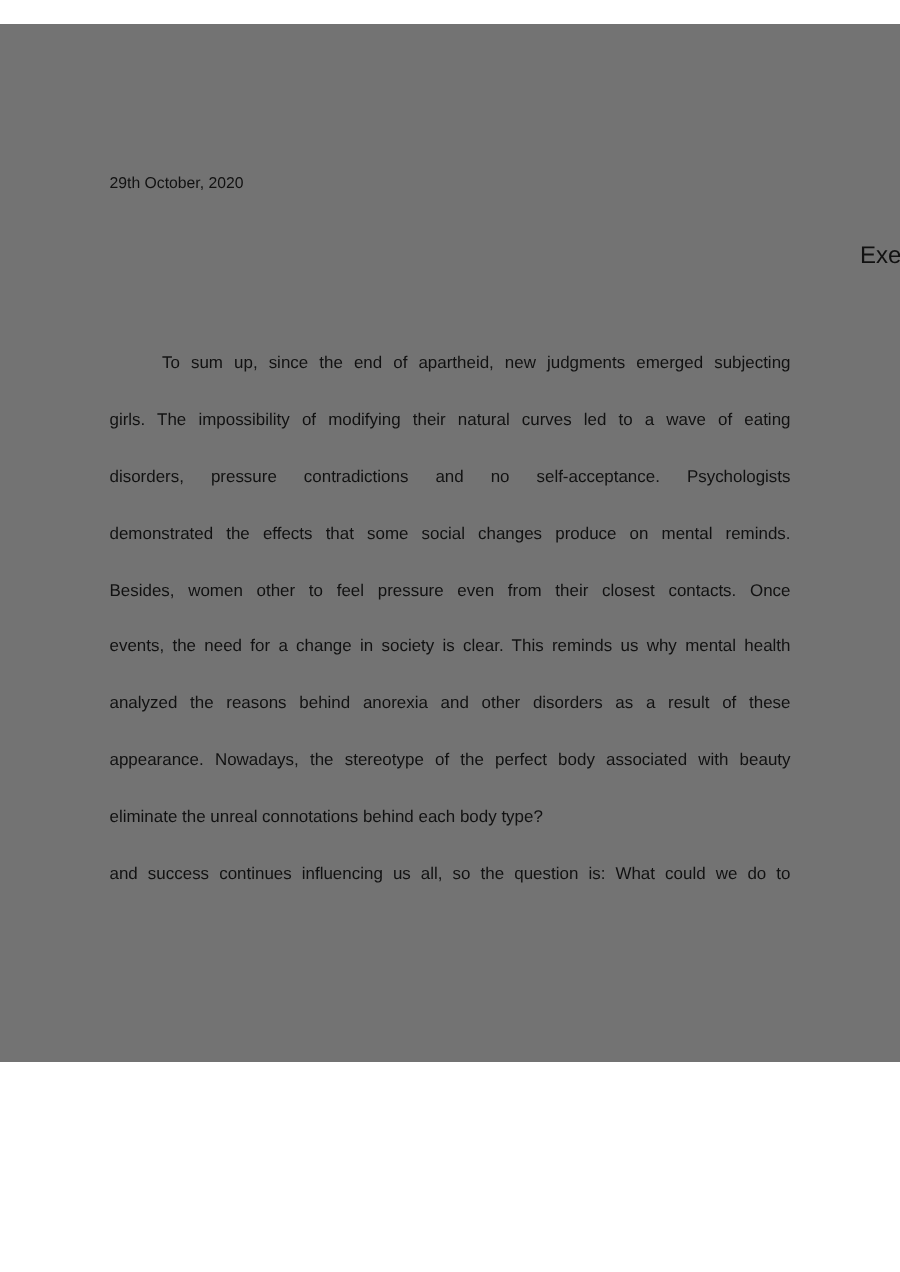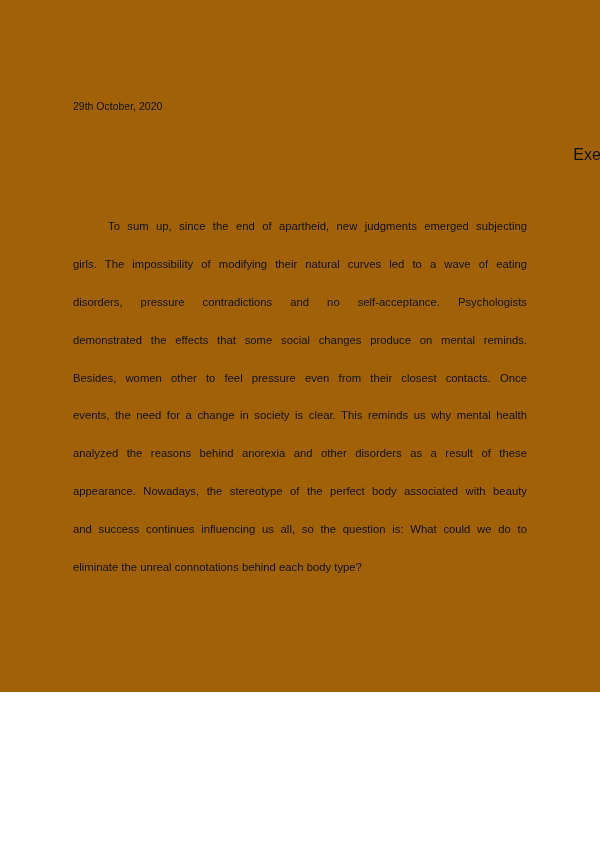--- a/index.html
+++ b/index.html
@@ -1,17 +1,17 @@
 <!DOCTYPE html>
 <html><head>
   <meta charset="utf-8">
   <style>
     html, body { margin: 0; padding: 0; background: #ffffff; }
     body { width: 600px; height: 848px; position: relative; overflow: hidden; font-family: "Liberation Sans", sans-serif; color: #111; }
-    .page { position: absolute; left: 0; top: 0; width: 600px; height: 692px; background: #a16207; }
+    .page { position: absolute; left: 0; top: 16px; width: 600px; height: 692px; background: #737373; }
     .date { position: absolute; left: 73px; top: 100px; font-size: 10.5px; color: #111; }
     .title { position: absolute; left: 0; width: 600px; top: 146px; text-align: right; font-size: 16px; color: #111; margin-left: 48px; }
     .body { position: absolute; left: 73px; top: 198px; width: 454px; font-size: 11.3px; }
     .line { height: 18.9px; line-height: 18.9px; text-align: justify; text-align-last: justify; white-space: nowrap; overflow: visible; margin-top: 19px; }
     .line.indent { text-indent: 35px; }
     .line.last { text-align-last: left; }
   </style>
 </head>
 <body>
 
@@ -20,16 +20,16 @@
   <div class="title">Exercise 4</div>
   <div class="body">
     <div class="line indent">To sum up, since the end of apartheid, new judgments emerged subjecting</div>
     <div class="line">girls. The impossibility of modifying their natural curves led to a wave of eating</div>
     <div class="line">disorders, pressure contradictions and no self-acceptance. Psychologists</div>
     <div class="line">demonstrated the effects that some social changes produce on mental reminds.</div>
     <div class="line">Besides, women other to feel pressure even from their closest contacts. Once</div>
     <div class="line">events, the need for a change in society is clear. This reminds us why mental health</div>
     <div class="line">analyzed the reasons behind anorexia and other disorders as a result of these</div>
     <div class="line">appearance. Nowadays, the stereotype of the perfect body associated with beauty</div>
+    <div class="line last">eliminate the unreal connotations behind each body type?</div>
     <div class="line">and success continues influencing us all, so the question is: What could we do to</div>
-    <div class="line last">eliminate the unreal connotations behind each body type?</div>
   </div>
 </div>
 
 </body></html>

